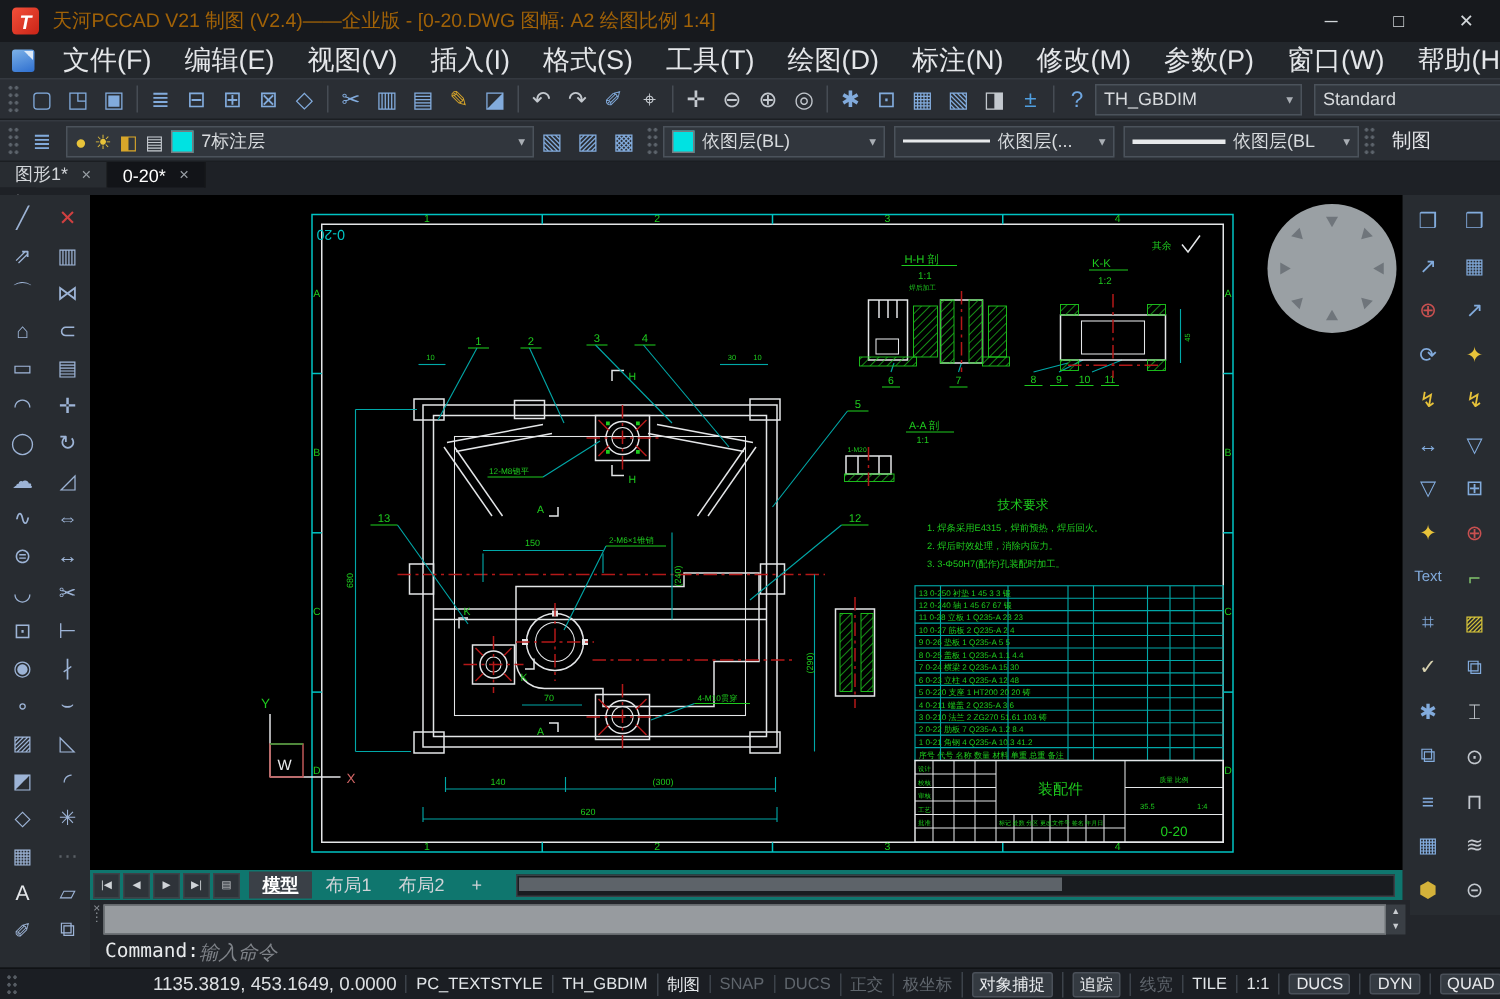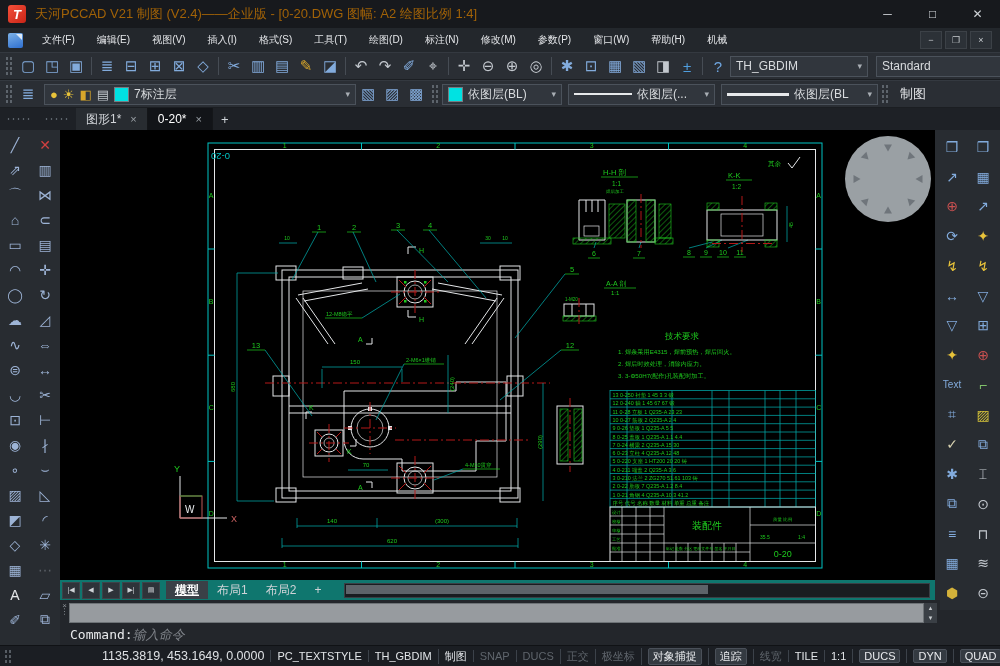--- a/index.html
+++ b/index.html
@@ -17,21 +17,21 @@
   .win-btn{width:45px;height:28px;display:flex;align-items:center;justify-content:center;
            color:#d2d6da;font-size:12px;}
 
   
   .menubar{position:absolute;left:0;top:28px;width:1000px;height:24px;background:#23272c;
            display:flex;align-items:center;padding-left:8px;box-sizing:border-box;}
   .mdi-doc{width:15px;height:15px;background:linear-gradient(160deg,#7db2e8,#2e6fd0);border-radius:2px;
            margin-right:8px;position:relative;flex:none;}
   .mdi-doc:after{content:"";position:absolute;right:1px;top:1px;border:3px solid transparent;
            border-top-color:#dce9f8;border-right-color:#dce9f8;}
-  .menu-item{padding:0 11px;font-size:10px;color:#e4e6e9;white-space:nowrap;}
+  .menu-item{padding:0 11px;font-size:18px;color:#e4e6e9;white-space:nowrap;}
   .mdi-controls{margin-left:auto;display:flex;gap:3px;padding-right:8px;}
   .mdi-btn{width:20px;height:16px;border:1px solid #3c4147;background:#2c3137;color:#c7cbcf;
            font-size:9px;display:flex;align-items:center;justify-content:center;}
 
   
   .toolbar{position:absolute;left:0;width:1000px;height:28px;background:#2a2e34;
            border-top:1px solid #343940;border-bottom:1px solid #1b1e22;
            display:flex;align-items:center;box-sizing:border-box;padding:0 2px;}
   #toolbar1{top:52px;} #toolbar2{top:80px;}
   .gripv{width:8px;height:20px;flex:none;margin:0 3px;
@@ -46,21 +46,21 @@
   .swatch{width:13px;height: 13px;background:#00e2e2;border:1px solid #808archive: none;}
   .swatch{width:13px;height:13px;background:#00e2e2;border:1px solid #777c82;flex:none;}
   .lt-line{width:58px;height:2px;background:#e7e9eb;flex:none;}
   .lw-line{width:62px;height:3px;background:#e7e9eb;flex:none;}
   .combo-label{white-space:nowrap;overflow:hidden;}
   .mini-ic{font-size:13px;flex:none;}
   .clip-label{margin-left:8px;font-size:13px;color:#e2e4e7;white-space:nowrap;}
 
   
   .tabbar{position:absolute;left:0;top:108px;width:1000px;height:22px;background:#1e2126;
-          display:flex;align-items:stretch;}
+          display:flex;align-items:stretch;flex-direction:column;}
   .griph{width:26px;height:5px;align-self:center;margin:0 6px;
          background-image:radial-gradient(#5d646c 1px,transparent 1.2px);background-size:5px 4px;}
   .doctab{display:flex;align-items:center;gap:9px;padding:0 10px;font-size:12px;color:#d2d5d9;
           background:#282c31;border-right:1px solid #141619;}
   .doctab.active{background:#121418;color:#fff;}
   .tabx{color:#9aa0a6;font-size:11px;}
   .tab-add{width:24px;display:flex;align-items:center;justify-content:center;color:#cfd3d7;
            font-size:13px;background:#1e2126;}
 
   
@@ -309,21 +309,21 @@
           <span data-name="tool-glyph">▧</span>
         </div>
         <div class="tb-icon" data-name="layer-previous-icon">
           <span data-name="tool-glyph">▨</span>
         </div>
         <div class="tb-icon" data-name="layer-states-icon">
           <span data-name="tool-glyph">▩</span>
         </div>
       </div>
     <div class="gripv" data-name="toolbar-grip"></div>
-    <div class="combo" style="width:120px" data-name="color-combo">
+    <div class="combo" style="width:148px" data-name="color-combo">
       <span class="swatch" data-name="current-color-swatch"></span>
       <span class="combo-label" data-name="current-color-name">依图层(BL)</span>
       <span class="chev" data-name="chevron-down-icon">▾</span>
     </div>
     <div class="combo" style="width:147px;margin-left:6px" data-name="linetype-combo">
       <span class="lt-line" data-name="linetype-preview"></span>
       <span class="combo-label" data-name="current-linetype-name">依图层(...</span>
       <span class="chev" data-name="chevron-down-icon">▾</span>
     </div>
     <div class="combo" style="width:157px;margin-left:6px" data-name="lineweight-combo">

